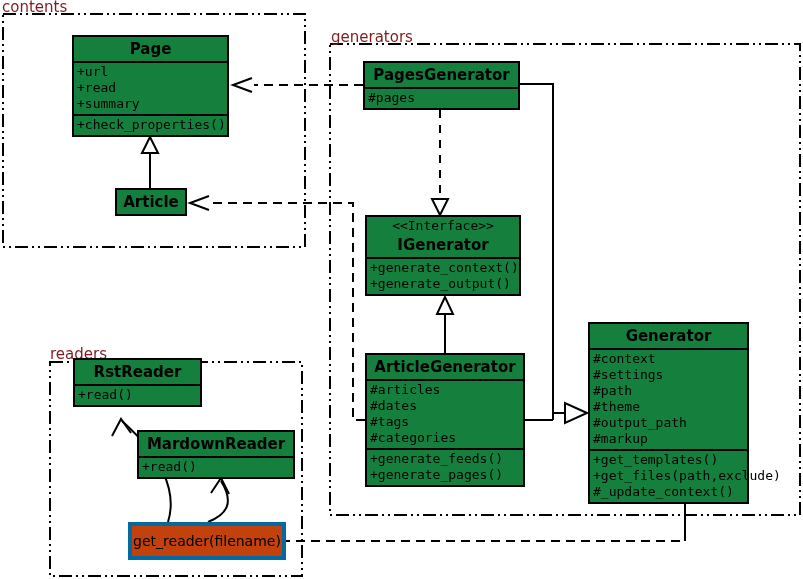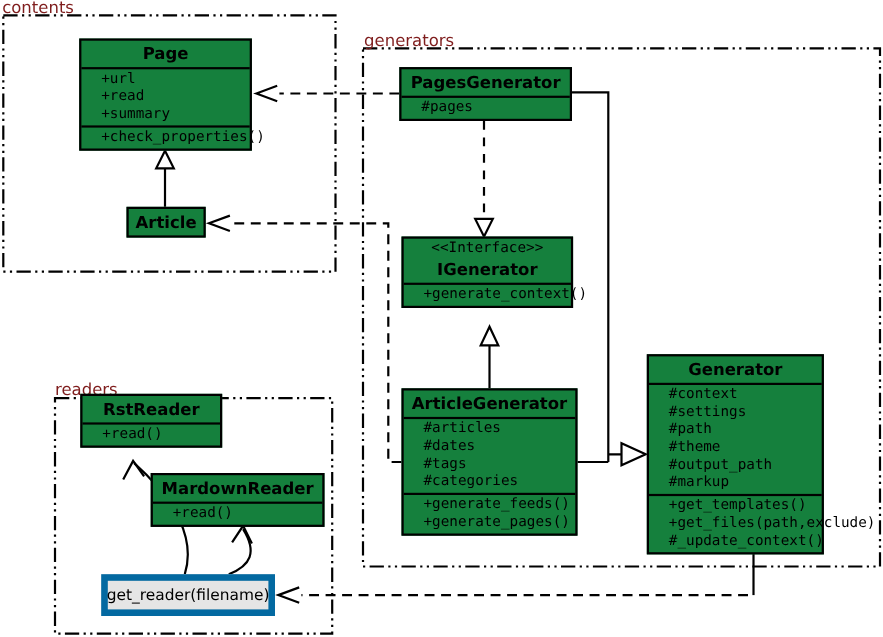--- a/index.html
+++ b/index.html
@@ -16,29 +16,29 @@
     position:absolute;background:#15803d;border:2px solid #000;box-sizing:border-box;
   }
   .uml-title{
     font-weight:bold;font-size:15px;line-height:22px;text-align:center;padding:1px 3px;
     font-family:"DejaVu Sans","Liberation Sans",sans-serif;white-space:nowrap;
   }
   .uml-stereo{
     display:block;font-weight:normal;font-size:13px;line-height:16px;
     font-family:"DejaVu Sans Mono","Liberation Mono",monospace;
   }
-  .sec{border-top:2px solid #000;padding:1px 3px 2px 18px;}
+  .sec{border-top:2px solid #000;padding:1px 3px 2px 3px;}
   .sec div{
     font-family:"DejaVu Sans Mono","Liberation Mono",monospace;
     font-size:13px;line-height:16px;white-space:pre;
   }
   .plain-box{
-    position:absolute;background:#e5e5e5;border:6px solid #0369a1;box-sizing:border-box;
+    position:absolute;background:#c2410c;border:4px solid #0369a1;box-sizing:border-box;
     display:flex;align-items:center;justify-content:center;
-    font-size:14px;white-space:nowrap;
+    font-size:14px;white-space:nowrap;margin-left:36px;
   }
 </style>
 </head>
 <body>
 
 <div id="canvas">
 
   <svg id="wires" viewBox="0 0 803 579" xmlns="http://www.w3.org/2000/svg">
     <g stroke="#000" stroke-width="2" fill="none">
 
@@ -121,20 +121,21 @@
       </div>
   </div>
 
   <div class="uml-class" style="left:365px;top:215px;width:156px">
     <div class="uml-title">
       <span class="uml-stereo">&lt;&lt;Interface&gt;&gt;</span>
       <span>IGenerator</span>
     </div>
     <div class="sec">
         <div>+generate_context()</div>
+        <div>+generate_output()</div>
       </div>
   </div>
 
   <div class="uml-class" style="left:365px;top:353px;width:160px">
     <div class="uml-title">ArticleGenerator</div>
     <div class="sec">
         <div>#articles</div>
         <div>#dates</div>
         <div>#tags</div>
         <div>#categories</div>

